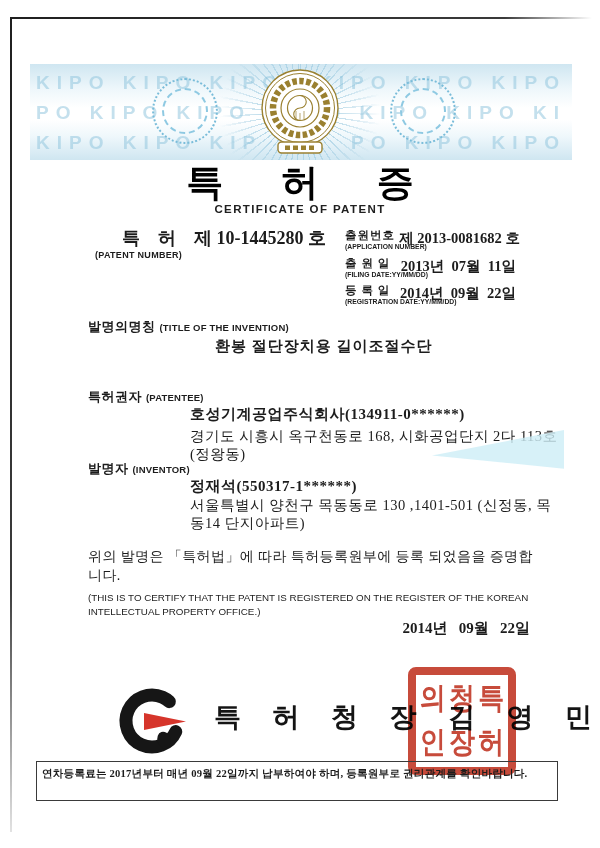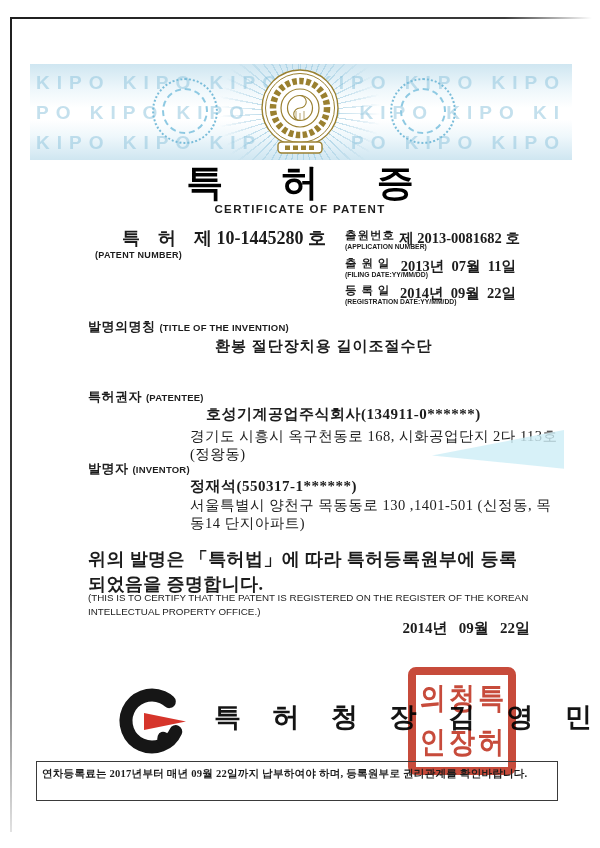--- a/index.html
+++ b/index.html
@@ -50,21 +50,21 @@
     white-space:pre;}
   
   .sec-label{position:absolute;left:88px;font-size:13px;font-weight:700;letter-spacing:0.5px;}
   .sec-label .en{font-family:"Liberation Sans",sans-serif;font-size:9.5px;font-weight:600;
     letter-spacing:0.2px;margin-left:4px;}
   .sec-value{position:absolute;font-size:15px;font-weight:600;letter-spacing:0.5px;}
   .addr{font-weight:500;font-size:14.5px;line-height:18px;}
   .smudge{position:absolute;left:432px;top:430px;width:132px;height:44px;background:#cdeef6;
     clip-path:polygon(0 58%,100% 0,100% 88%);opacity:0.8;}
   
-  .stmt-kr{position:absolute;left:88px;top:547px;width:452px;font-size:18px;font-weight:700;
+  .stmt-kr{position:absolute;left:88px;top:547px;width:452px;font-size:14px;font-weight:400;
     line-height:1.38;letter-spacing:0.4px;}
   .stmt-en{position:absolute;left:88px;top:591px;width:470px;
     font-family:"Liberation Sans",sans-serif;font-size:9.8px;font-weight:500;line-height:1.45;}
   .stmt-date{position:absolute;left:360px;top:619px;width:170px;text-align:right;
     font-size:15px;font-weight:700;white-space:pre;}
   
   .kipo-logo{position:absolute;left:112px;top:682px;}
   .comm-kr{position:absolute;left:214px;top:699px;font-family:"Liberation Sans",sans-serif;
     font-size:27px;font-weight:800;letter-spacing:12px;white-space:nowrap;color:#141414;}
   .comm-en{position:absolute;left:215px;top:733px;font-family:"Liberation Sans",sans-serif;
@@ -148,21 +148,21 @@
   <div class="meta-value" style="left:376px;top:284px;">2014년  09월  22일</div>
 
   <div class="sec-label" style="top:318px;">
     <span>발명의명칭</span><span class="en">(TITLE OF THE INVENTION)</span>
   </div>
   <div class="sec-value" style="left:215px;top:337px;letter-spacing:1px;">환봉 절단장치용 길이조절수단</div>
 
   <div class="sec-label" style="top:388px;">
     <span>특허권자</span><span class="en">(PATENTEE)</span>
   </div>
-  <div class="sec-value" style="left:190px;top:405px;margin-left:16px;">호성기계공업주식회사(134911-0******)</div>
+  <div class="sec-value" style="left:190px;top:405px;">호성기계공업주식회사(134911-0******)</div>
   <div class="sec-value addr" style="left:190px;top:427px;width:375px;">경기도 시흥시 옥구천동로 168, 시화공업단지 2다 113호 (정왕동)</div>
 
   <div class="smudge"></div>
 
   <div class="sec-label" style="top:460px;">
     <span>발명자</span><span class="en">(INVENTOR)</span>
   </div>
   <div class="sec-value" style="left:190px;top:477px;">정재석(550317-1******)</div>
   <div class="sec-value addr" style="left:190px;top:496px;width:372px;">서울특별시 양천구 목동동로 130 ,1401-501 (신정동, 목동14 단지아파트)</div>
 

